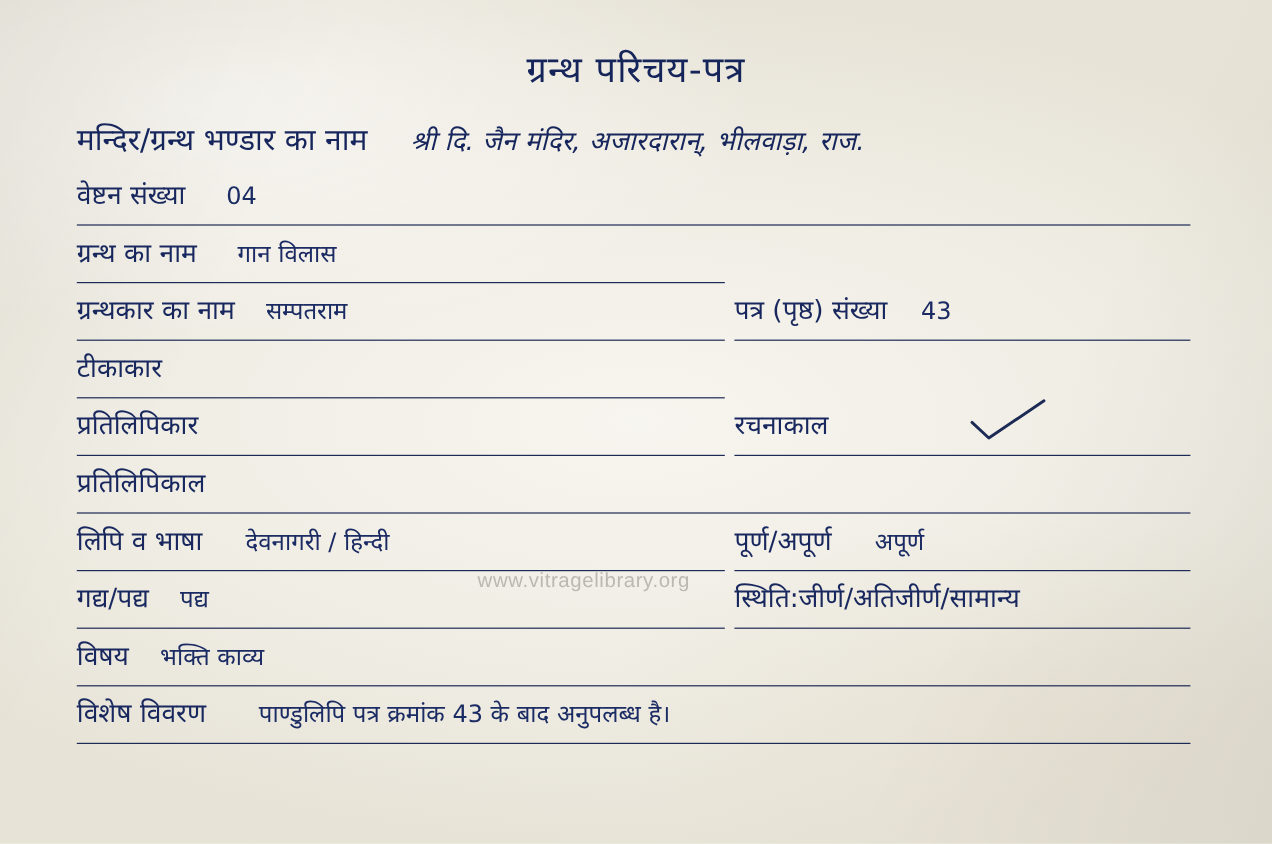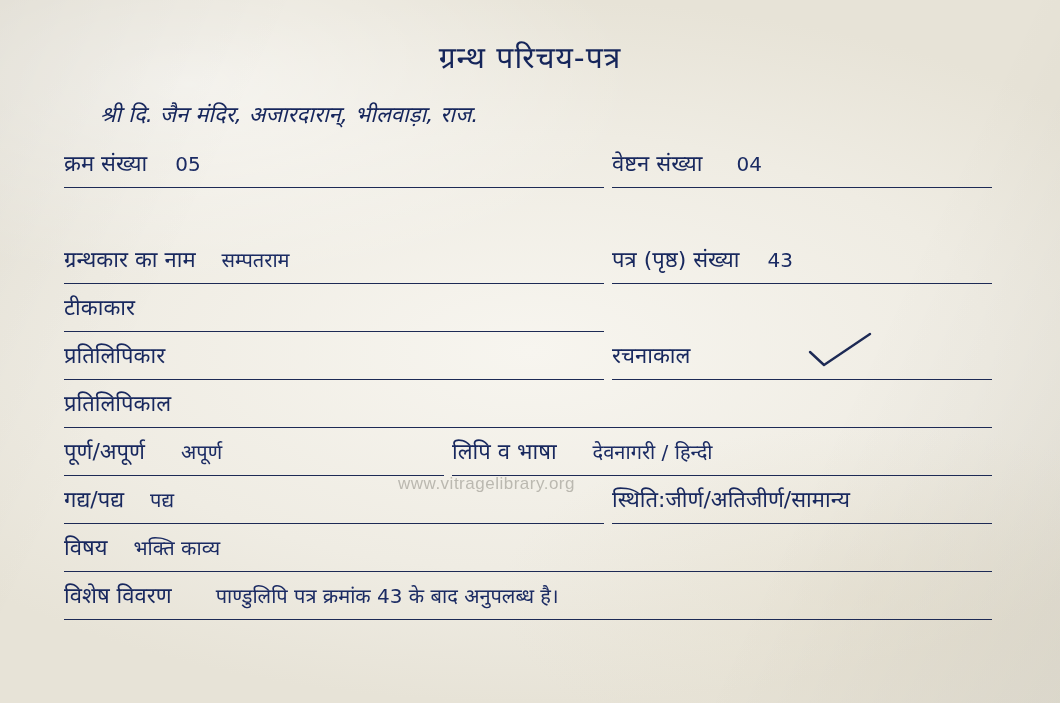--- a/index.html
+++ b/index.html
@@ -164,41 +164,42 @@
 </head>
 <body>
 
 <div id="paper"></div>
 
 <div class="sheet">
 
   <div class="title">ग्रन्थ परिचय-पत्र</div>
 
   <div class="header-row">
+    <span class="header-label">मन्दिर/ग्रन्थ भण्डार का नाम</span>
     <span class="header-value">श्री दि. जैन मंदिर, अजारदारान्, भीलवाड़ा, राज.</span>
   </div>
 
   <div class="rows">
 
     <div class="row">
-      <div class="cell left">
-        <span class="rule"></span>
-        <span class="lbl">क्रम संख्या</span>
-        <span class="gap" style="width:28px"></span>
-        <span class="val">05</span>
-      </div>
       <div class="cell right">
         <span class="rule"></span>
         <span class="lbl">वेष्टन संख्या</span>
         <span class="gap" style="width:34px"></span>
         <span class="val">04</span>
       </div>
     </div>
 
     <div class="row">
+      <div class="cell left">
+        <span class="rule"></span>
+        <span class="lbl">ग्रन्थ का नाम</span>
+        <span class="gap" style="width:34px"></span>
+        <span class="val">गान विलास</span>
+      </div>
     </div>
 
     <div class="row">
       <div class="cell left">
         <span class="rule"></span>
         <span class="lbl">ग्रन्थकार का नाम</span>
         <span class="gap" style="width:26px"></span>
         <span class="val">सम्पतराम</span>
       </div>
       <div class="cell right">
@@ -236,32 +237,32 @@
     <div class="row">
       <div class="cell right">
         <span class="rule"></span>
         <span class="lbl">प्रतिलिपिकाल</span>
         <span class="gap" style="width:28px"></span>
         <span class="val"></span>
       </div>
     </div>
 
     <div class="row">
+      <div class="cell left">
+        <span class="rule"></span>
+        <span class="lbl">लिपि व भाषा</span>
+        <span class="gap" style="width:36px"></span>
+        <span class="val">देवनागरी / हिन्दी</span>
+      </div>
       <div class="cell right">
         <span class="rule"></span>
         <span class="lbl">पूर्ण/अपूर्ण</span>
         <span class="gap" style="width:36px"></span>
         <span class="val">अपूर्ण</span>
       </div>
-      <div class="cell left">
-        <span class="rule"></span>
-        <span class="lbl">लिपि व भाषा</span>
-        <span class="gap" style="width:36px"></span>
-        <span class="val">देवनागरी / हिन्दी</span>
-      </div>
     </div>
 
     <div class="row">
       <div class="cell left">
         <span class="rule"></span>
         <span class="lbl">गद्य/पद्य</span>
         <span class="gap" style="width:26px"></span>
         <span class="val">पद्य</span>
       </div>
       <div class="cell right">

